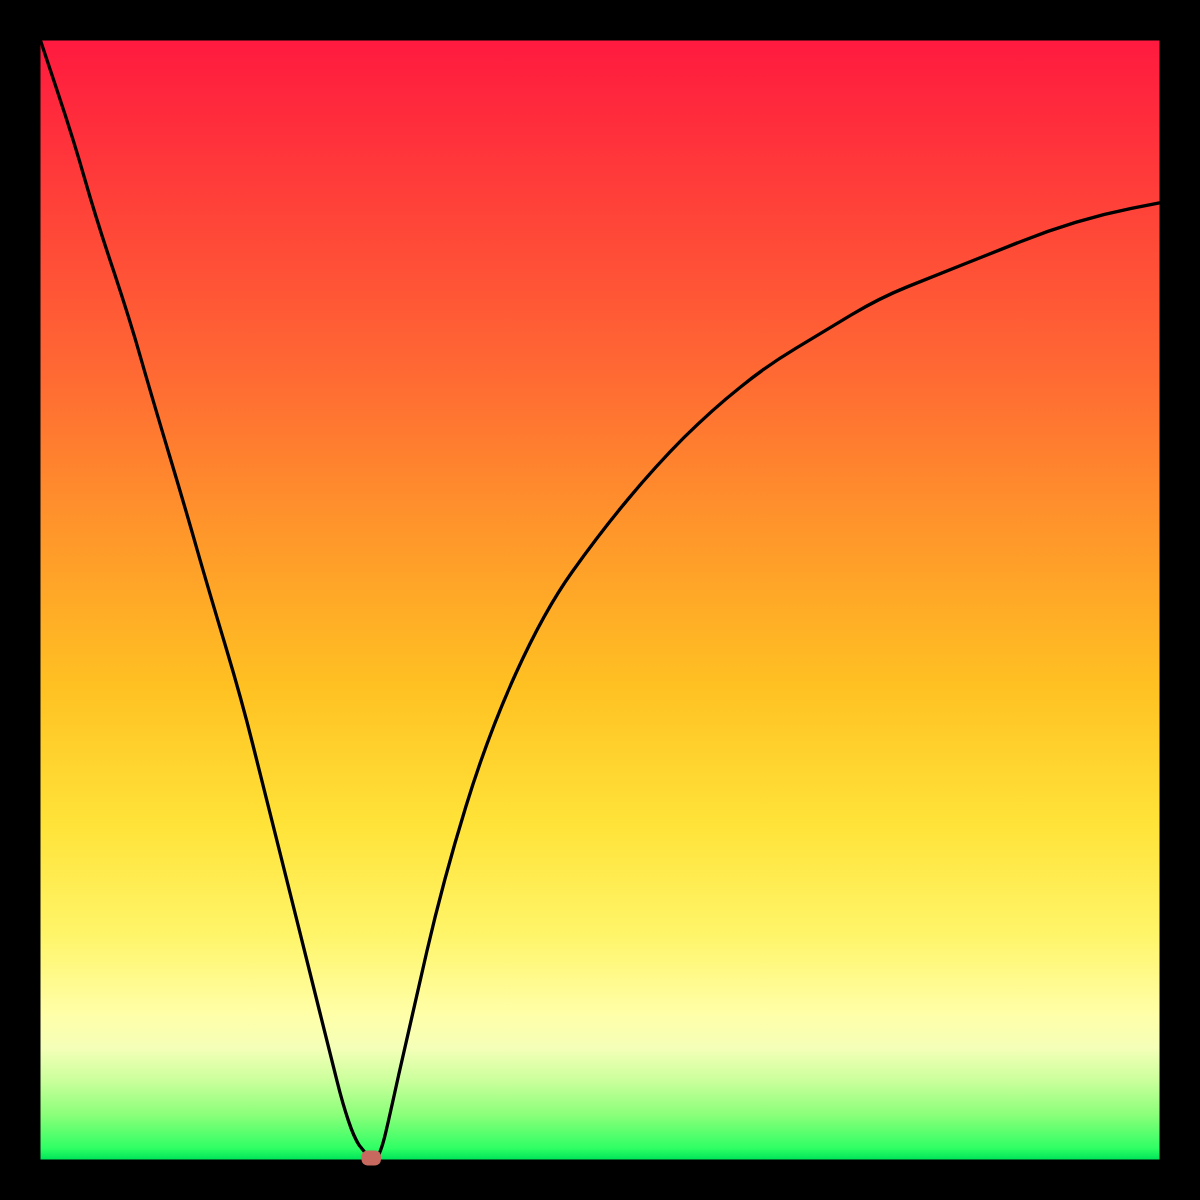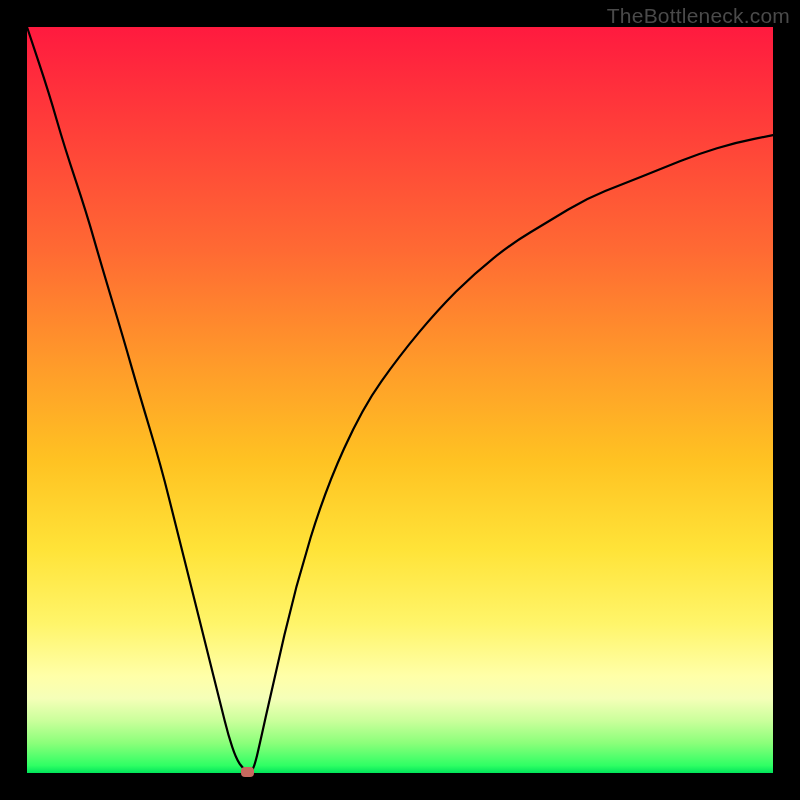--- a/index.html
+++ b/index.html
@@ -65,21 +65,20 @@
     height: 10px;
     border-radius: 4px;
     background: #c7695f;
   }
 </style>
 </head>
 <body>
 
 <div class="frame">
 
-  <div class="watermark">TheBottleneck.com</div>
 
   <div class="plot">
 
     <svg class="curve" viewBox="0 0 746 746" preserveAspectRatio="none">
       <path id="curve-path" fill="none" stroke="#000" stroke-width="2.2" stroke-linejoin="round" stroke-linecap="round" d="M 0.0 0.0 Q 0.0 0.0 11.2 33.6 Q 22.4 67.1 29.8 93.3 Q 37.3 119.4 48.5 152.9 Q 59.7 186.5 67.1 212.6 Q 74.6 238.7 85.8 276.0 Q 97.0 313.3 104.4 339.4 Q 111.9 365.5 123.1 402.8 Q 134.3 440.1 141.7 470.0 Q 149.2 499.8 156.7 529.7 Q 164.1 559.5 171.6 589.3 Q 179.0 619.2 186.5 649.0 Q 194.0 678.9 197.7 693.8 Q 201.4 708.7 205.2 719.9 Q 208.9 731.1 212.6 736.7 L 220.1 746.0 L 223.8 746.0 Q 223.8 746.0 225.7 742.3 Q 227.5 738.5 229.4 731.1 Q 231.3 723.6 238.7 690.0 Q 246.2 656.5 257.4 608.0 Q 268.6 559.5 283.5 511.0 Q 298.4 462.5 317.1 421.5 Q 335.7 380.5 354.4 354.3 Q 373.0 328.2 391.6 305.9 Q 410.3 283.5 428.9 264.8 Q 447.6 246.2 466.3 231.3 Q 484.9 216.3 503.5 205.2 Q 522.2 194.0 540.8 182.8 Q 559.5 171.6 578.2 164.1 Q 596.8 156.7 615.5 149.2 Q 634.1 141.7 652.8 134.3 Q 671.4 126.8 690.0 121.2 Q 708.7 115.6 727.3 111.9 L 746.0 108.2"></path>
     </svg>
 
     <div id="min-marker" class="marker" style="left: 213.57px; top: 740px;"></div>
 
   </div>

